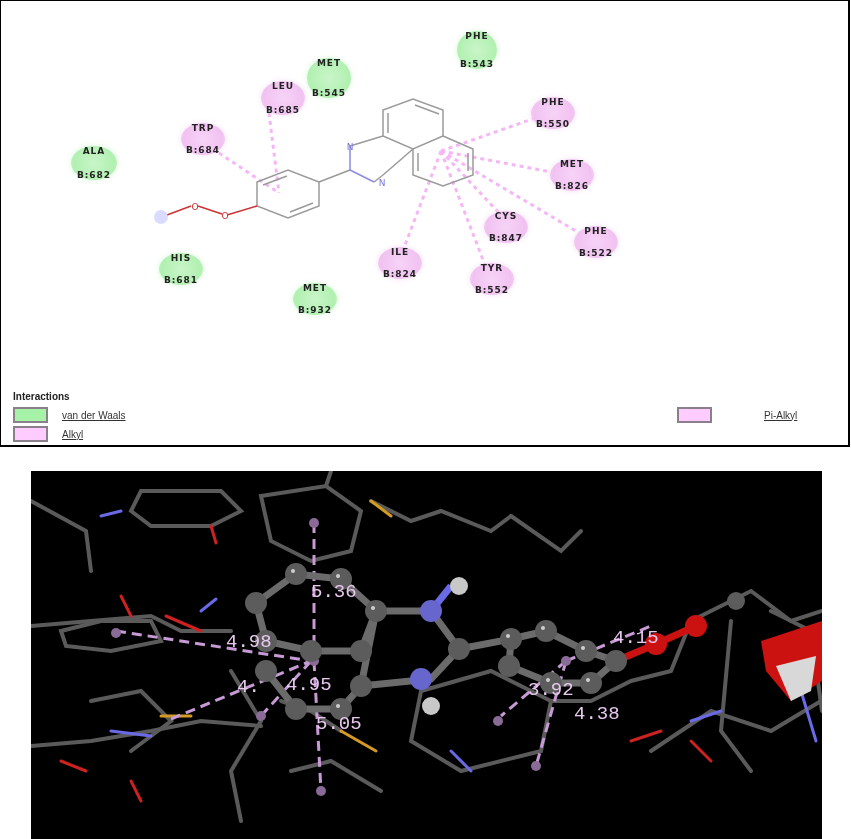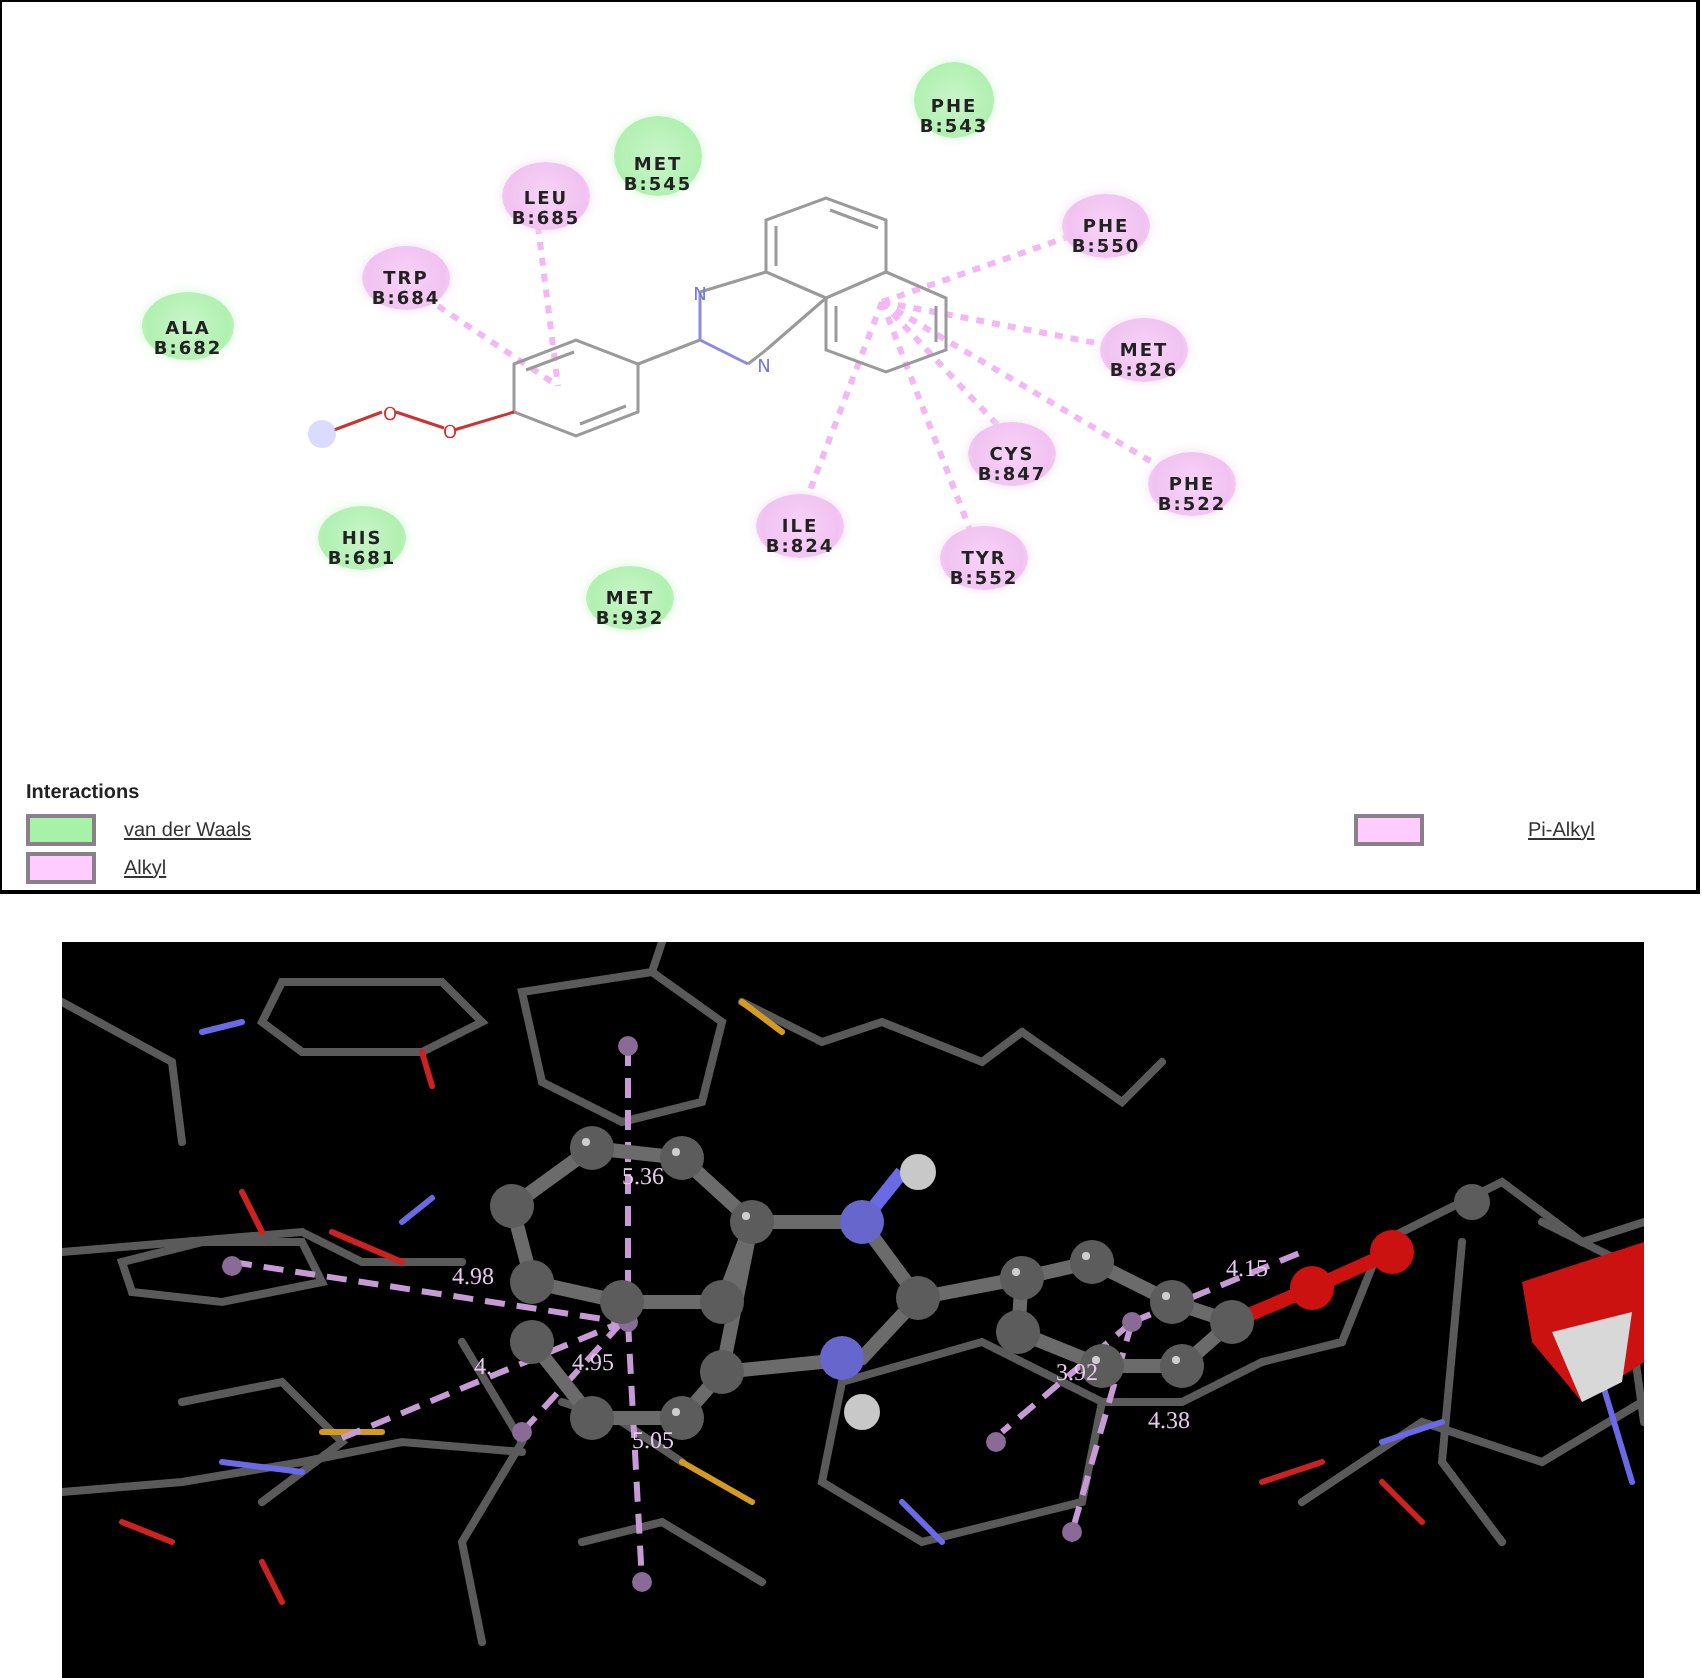--- a/index.html
+++ b/index.html
@@ -1,28 +1,28 @@
 <!DOCTYPE html>
 <html><head>
 <meta charset="utf-8">
 <style>
   html, body { margin:0; padding:0; background:#ffffff; }
   body { width:851px; height:839px; position:relative; overflow:hidden; font-family:"DejaVu Sans", sans-serif; }
   #panel2d { position:absolute; left:0; top:0; width:847px; height:444px; border:1px solid #000; border-width:1px 2px 2px 1px; background:#fff; }
   #panel2d svg { position:absolute; left:0; top:0; }
-  .res { position:absolute; border-radius:50%; display:flex; flex-direction:column; align-items:center; justify-content:flex-end; font-size:9px; letter-spacing:1px; line-height:10px; color:#222; font-weight:bold; }
+  .res { position:absolute; border-radius:50%; display:flex; flex-direction:column; align-items:center; justify-content:space-between; font-size:9px; letter-spacing:1px; line-height:10px; color:#222; font-weight:bold; }
   .res.vdw { background:radial-gradient(circle, #c9f5c9 0%, #b1f0b1 70%, #c8f2c8 100%); box-shadow:0 0 6px #d8f7d8; }
   .res.alkyl { background:radial-gradient(circle, #f7d3f7 0%, #f1c2f1 70%, #f5d5f5 100%); box-shadow:0 0 6px #f3e0f3; }
   #legend { position:absolute; left:12px; top:390px; width:830px; height:50px; }
   #legend .title { position:absolute; left:0; top:0; font-size:10px; font-weight:bold; color:#222; font-family:"Liberation Sans", sans-serif; }
   .leg-item { position:absolute; display:flex; align-items:center; font-size:10px; color:#333; font-family:"Liberation Sans", sans-serif;text-decoration:underline; }
   .swatch { width:31px; height:12px; border:2px solid #8a7f8a; margin-right:14px; }
   #panel3d { position:absolute; left:31px; top:471px; width:791px; height:368px; background:#000; overflow:hidden; }
   #panel3d svg { position:absolute; left:0; top:0; }
-  .dist { position:absolute; color:#e8c8ee; font-size:12px; font-family:Liberation Serif, serif; }
+  .dist { position:absolute; color:#e8c8ee; font-size:19px; font-family:Liberation Mono, monospace; }
 </style>
 </head>
 <body>
 
 <div id="panel2d">
   <svg width="847" height="444">
 
     <g stroke="#f5b6f5" stroke-width="3" stroke-dasharray="4,4" fill="none">
       <line x1="268" y1="112" x2="278" y2="192"></line>
       <line x1="218" y1="152" x2="275" y2="190"></line>
@@ -67,21 +67,21 @@
   </svg>
 
   <div class="res vdw" style="left:456px;top:30px;width:40px;height:38px;">
     <span>PHE</span>
     <span>B:543</span>
   </div>
   <div class="res vdw" style="left:306px;top:57px;width:44px;height:40px;">
     <span>MET</span>
     <span>B:545</span>
   </div>
-  <div class="res alkyl" style="left:250px;top:80px;width:44px;height:34px;">
+  <div class="res alkyl" style="left:260px;top:80px;width:44px;height:34px;">
     <span>LEU</span>
     <span>B:685</span>
   </div>
   <div class="res alkyl" style="left:180px;top:122px;width:44px;height:32px;">
     <span>TRP</span>
     <span>B:684</span>
   </div>
   <div class="res vdw" style="left:70px;top:145px;width:46px;height:34px;">
     <span>ALA</span>
     <span>B:682</span>

